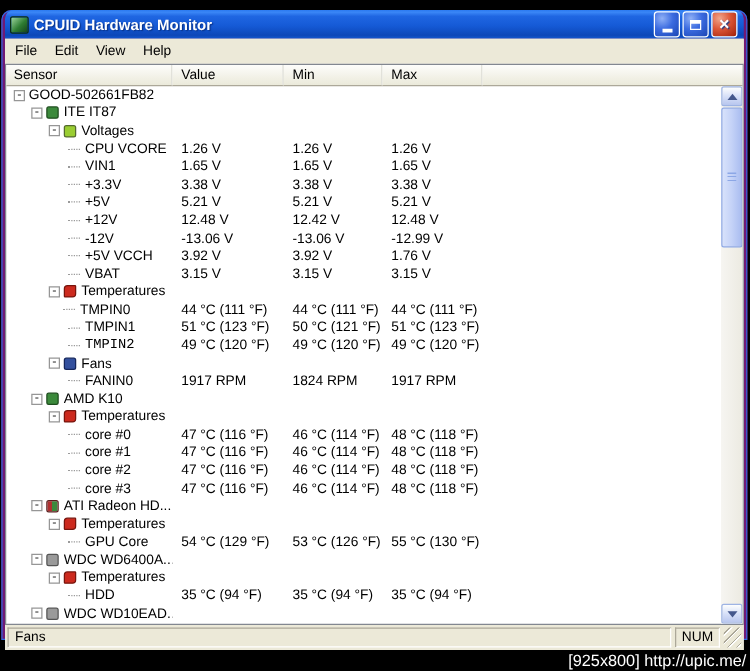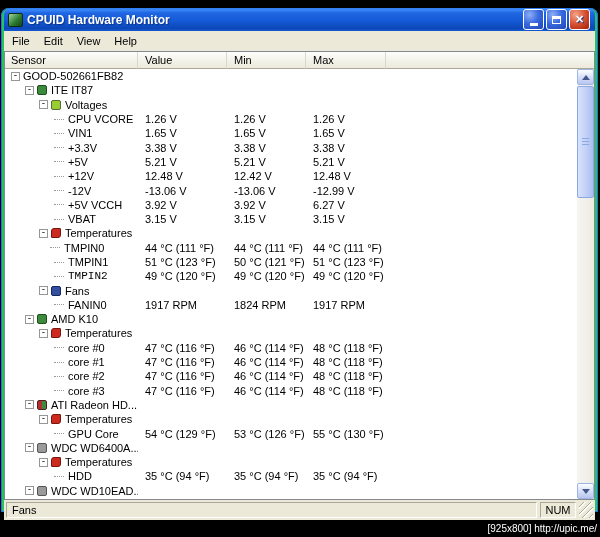--- a/index.html
+++ b/index.html
@@ -4,21 +4,21 @@
 <style>
   * { margin:0; padding:0; box-sizing:border-box; }
   html,body { background:#000; }
   .screen {
     position:relative; width:600px; height:537px; background:#000;
     font-family:"Liberation Sans", sans-serif; font-size:11px; overflow:hidden;
   }
   
   .window {
     position:absolute; top:8px; left:1px; width:597px; height:504px;
-    background:#22c55e; border-radius:8px 8px 0 0; padding:0 3px 3px 3px;
+    background:#701a75; border-radius:8px 8px 0 0; padding:0 3px 3px 3px;
     box-shadow: inset 0 0 0 1px #2a6ee8;
   }
   .titlebar {
     height:23px; display:flex; align-items:center; padding:0 5px 0 4px;
     border-radius:7px 7px 0 0; color:#fff; font-weight:bold; font-size:12px;
     background: linear-gradient(180deg,#2b7af0 0%,#3a86f6 8%,#1f66e2 22%,#155ad6 55%,#0d47b8 88%,#1558cf 100%);
     text-shadow: 1px 1px 1px #09338a;
   }
   .app-icon {
     width:15px; height:14px; margin-right:4px; border-radius:2px;
@@ -117,21 +117,21 @@
   .p-ready { flex:1; }
   .p-num { width:36px; justify-content:center; }
   .grip {
     width:14px; height:16px;
     background: repeating-linear-gradient(135deg, transparent 0 3px, #aca899 3px 4px, #fff 4px 5px);
   }
   
   .watermark-bar {
     position:absolute; left:0; right:0; bottom:0; height:17px; background:#000;
     display:flex; align-items:center; justify-content:flex-end; padding-right:3px;
-    color:#fff; font-size:10px;
+    color:#fff; font-size:13px;
   }
 </style>
 </head>
 <body>
 
 <div class="screen">
 
   <div class="window">
 
     <div class="titlebar">
@@ -250,21 +250,21 @@
               <div class="cell c-min">-13.06 V</div>
               <div class="cell c-max">-12.99 V</div>
             </div>
             <div class="tree-row">
               <div class="cell c-sensor" style="padding-left: 48px;">
                 <span class="connector"></span>
                 <span class="node-label">+5V VCCH</span>
               </div>
               <div class="cell c-value">3.92 V</div>
               <div class="cell c-min">3.92 V</div>
-              <div class="cell c-max">6.27 V</div>
+              <div class="cell c-max">1.76 V</div>
             </div>
             <div class="tree-row">
               <div class="cell c-sensor" style="padding-left: 48px; text-align: right;">
                 <span class="connector"></span>
                 <span class="node-label">VBAT</span>
               </div>
               <div class="cell c-value">3.15 V</div>
               <div class="cell c-min">3.15 V</div>
               <div class="cell c-max">3.15 V</div>
             </div>

